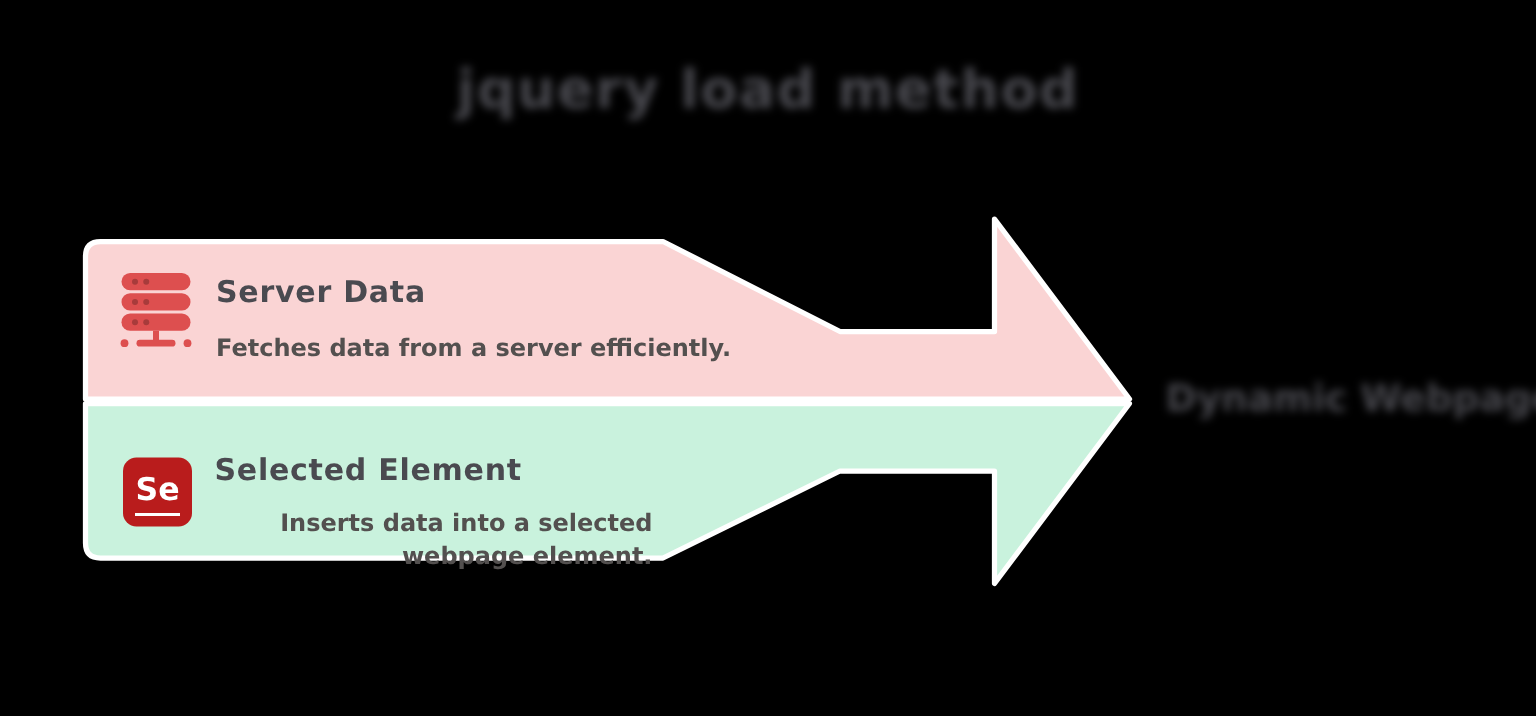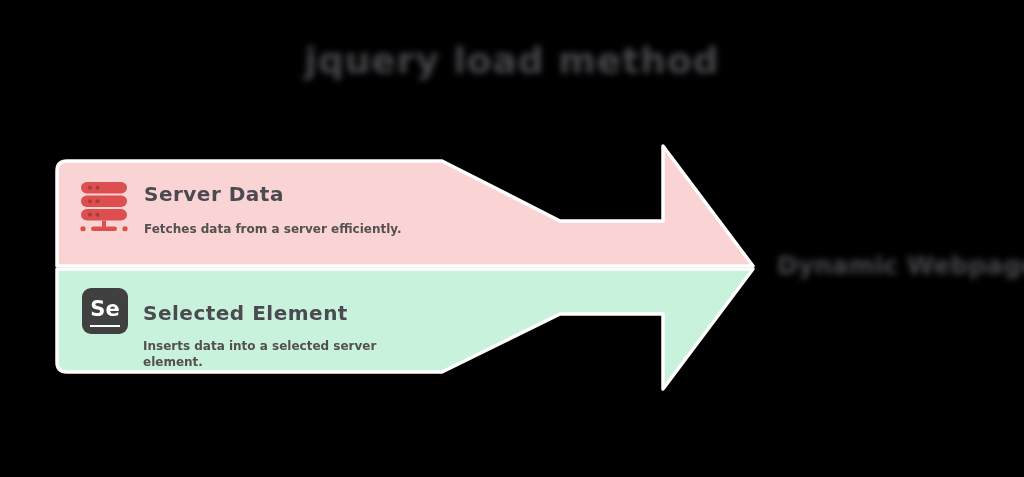--- a/index.html
+++ b/index.html
@@ -61,25 +61,26 @@
   .band-bottom {
     left: 82px;
     top: 288px;
   }
   .band-icon-wrap {
     flex: 0 0 auto;
   }
   .se-tile {
     width: 46px;
     height: 46px;
-    background: #404040;
+    background: #b91c1c;
     border-radius: 9px;
     display: flex;
     align-items: center;
     justify-content: center;
+    margin-top: 17px;
   }
   .se-text {
     color: #ffffff;
     font-size: 21px;
     font-weight: bold;
     line-height: 1;
     padding-bottom: 5px;
     border-bottom: 2.5px solid #ffffff;
     margin-top: 4px;
   }
@@ -89,24 +90,25 @@
   .band-top .band-text { margin-top: 0px; }
   .band-bottom .band-text { margin-top: 13px; }
   .band-title {
     font-size: 20px;
     font-weight: bold;
     color: #4a4a50;
     letter-spacing: 0.5px;
   }
   .band-desc {
     margin-top: 15px;
-    font-size: 12px;
+    font-size: 16px;
     font-weight: 600;
     color: #53504f;
     line-height: 1.35;
+    text-align: right;
   }
   .band-bottom .band-desc {
     max-width: 292px;
     margin-top: 13px;
   }
   .result-label {
     position: absolute;
     left: 777px;
     top: 251px;
     font-size: 25px;
@@ -150,19 +152,19 @@
       <div class="band-desc">Fetches data from a server efficiently.</div>
     </div>
   </div>
 
   <div class="band band-bottom">
     <div class="band-icon-wrap se-tile">
       <span class="se-text">Se</span>
     </div>
     <div class="band-text">
       <div class="band-title">Selected Element</div>
-      <div class="band-desc">Inserts data into a selected server element.</div>
+      <div class="band-desc">Inserts data into a selected webpage element.</div>
     </div>
   </div>
 
   <div class="result-label blurred">Dynamic Webpage</div>
 
 </div>
 
 </body></html>

